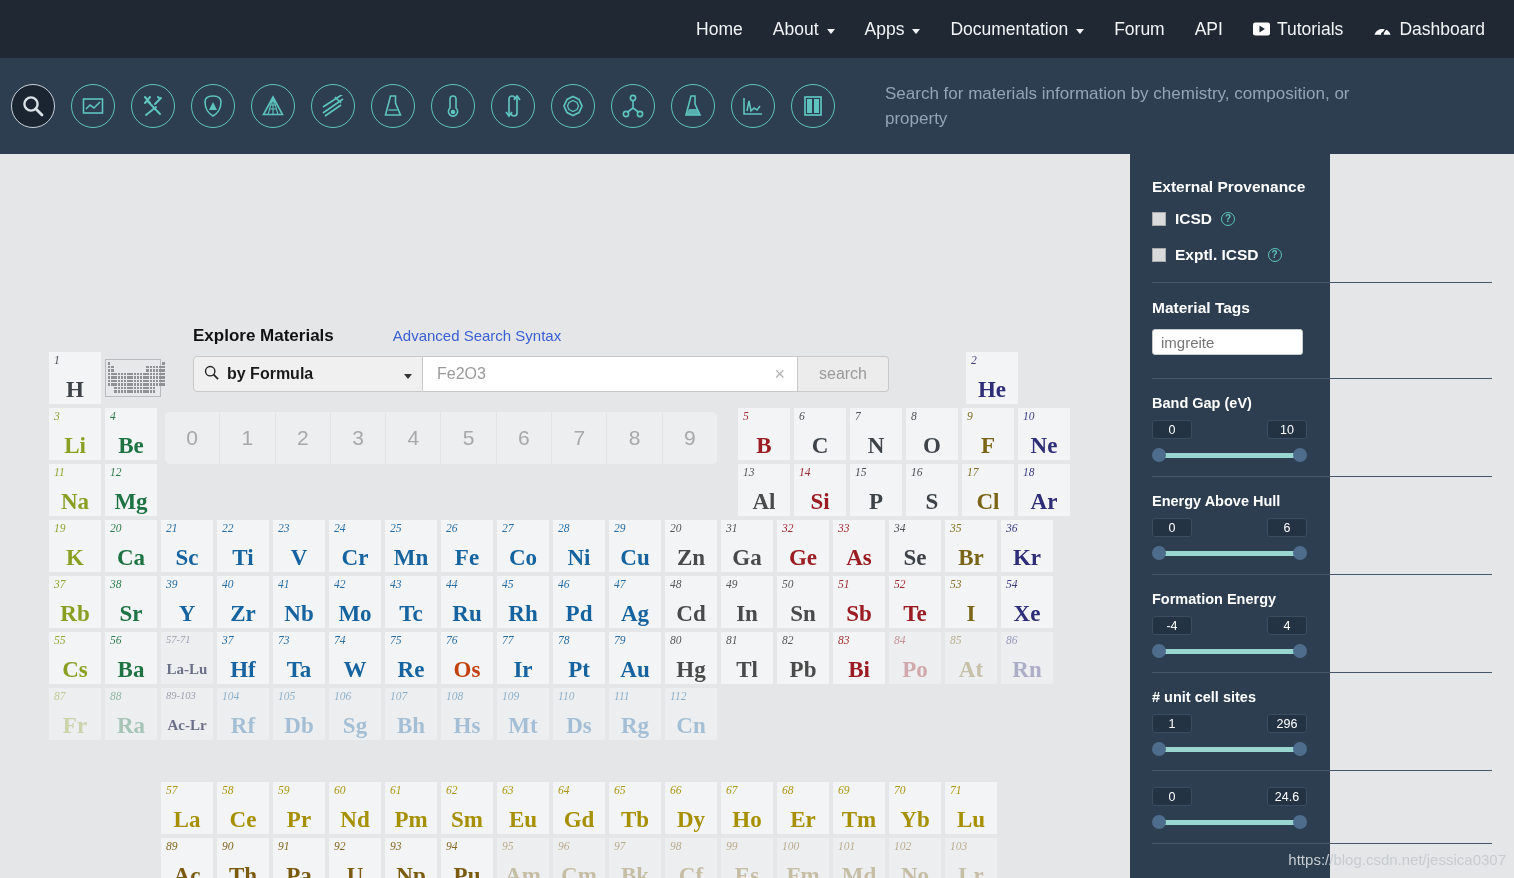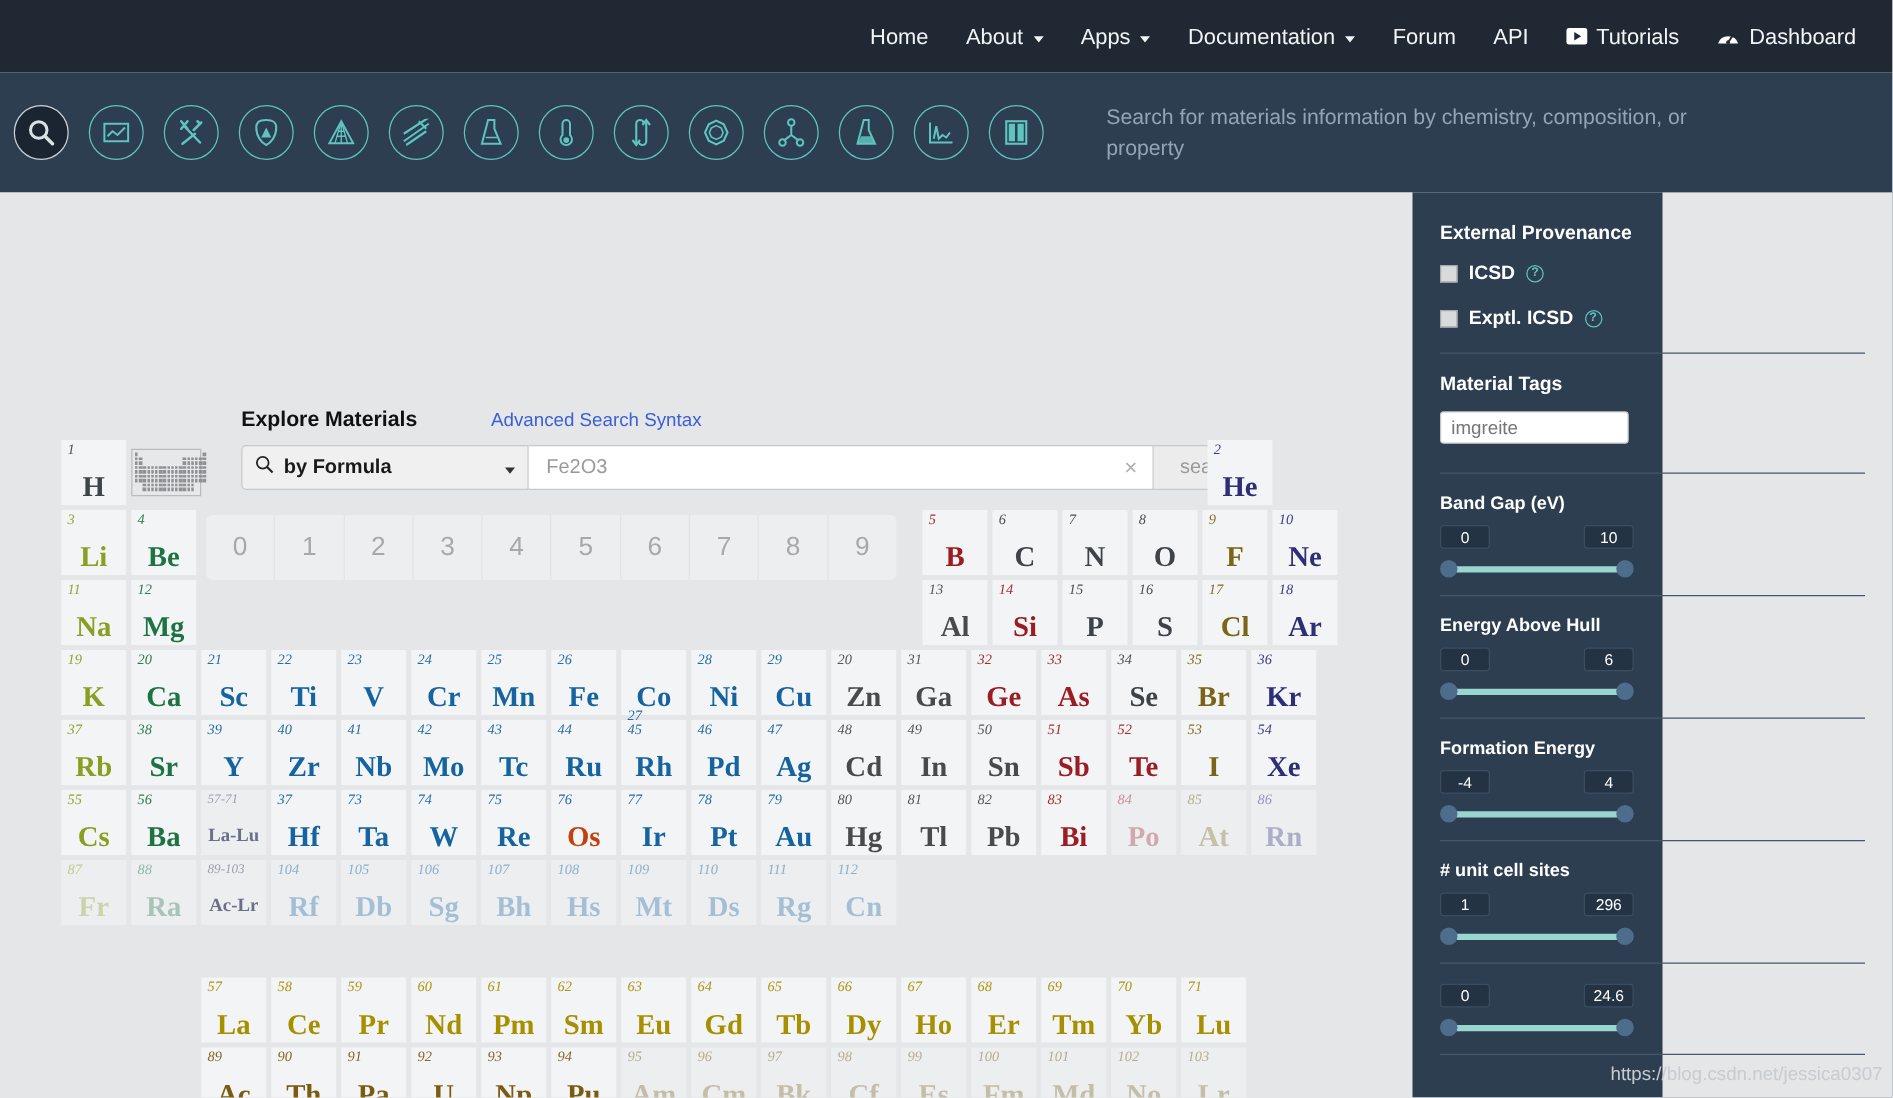--- a/index.html
+++ b/index.html
@@ -115,21 +115,21 @@
     background: #f0f0f0;
     border: 1px solid #c8c8c8;
     border-radius: 4px 0 0 4px;
     display: flex; align-items: center;
     padding: 0 10px;
     font-size: 16px; color: #1a1a1a; font-weight: bold;
     gap: 8px; cursor: pointer;
   }
   #sel-formula .sel-label { flex: 1; }
   #search-input-box {
-    width: 500px;
+    width: 375px;
     background: #fff;
     border: 1px solid #c8c8c8;
     border-left: none;
     display: flex; align-items: center;
     padding: 0 12px;
     position: relative;
     justify-content: flex-end;
   }
   #search-input-box input {
     border: none; outline: none;
@@ -683,21 +683,21 @@
           </div>
           <div class="el">
             <span class="num" style="color: rgb(21, 99, 159); opacity: 0.92;">25</span>
             <span class="sym" style="color: rgb(21, 99, 159); opacity: 1;">Mn</span>
           </div>
           <div class="el">
             <span class="num" style="color: rgb(21, 99, 159); opacity: 0.92;">26</span>
             <span class="sym" style="color: rgb(21, 99, 159); opacity: 1;">Fe</span>
           </div>
           <div class="el">
-            <span class="num" style="color: rgb(21, 99, 159); opacity: 0.92; margin-top: 45px;">27</span>
+            <span class="num" style="color: rgb(21, 99, 159); opacity: 0.92;">27</span>
             <span class="sym" style="color: rgb(21, 99, 159); opacity: 1;">Co</span>
           </div>
           <div class="el">
             <span class="num" style="color: rgb(21, 99, 159); opacity: 0.92;">28</span>
             <span class="sym" style="color: rgb(21, 99, 159); opacity: 1;">Ni</span>
           </div>
           <div class="el">
             <span class="num" style="color: rgb(21, 99, 159); opacity: 0.92;">29</span>
             <span class="sym" style="color: rgb(21, 99, 159); opacity: 1;">Cu</span>
           </div>

